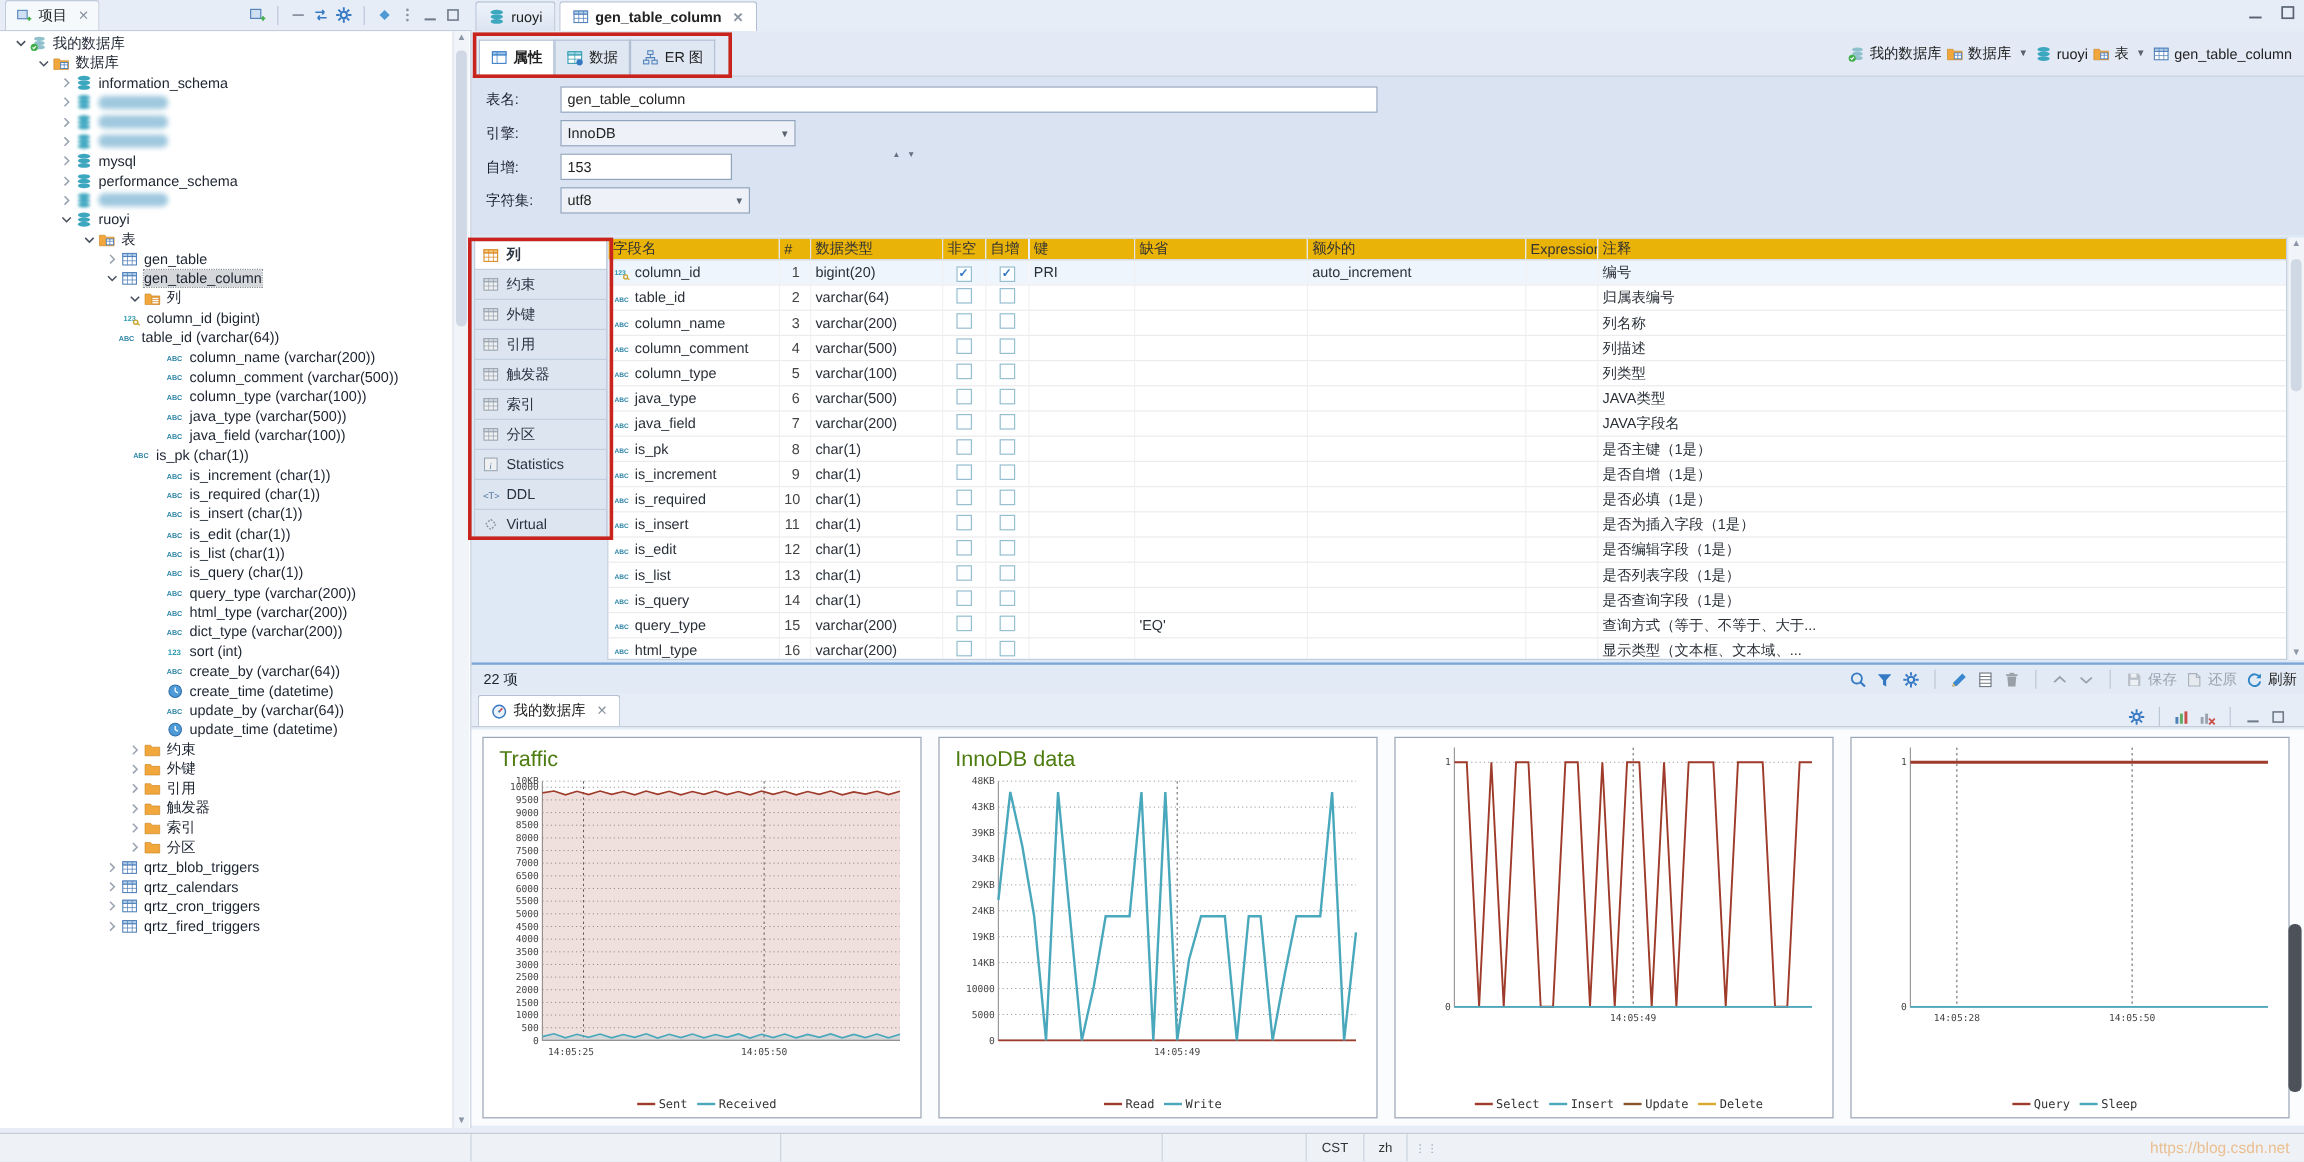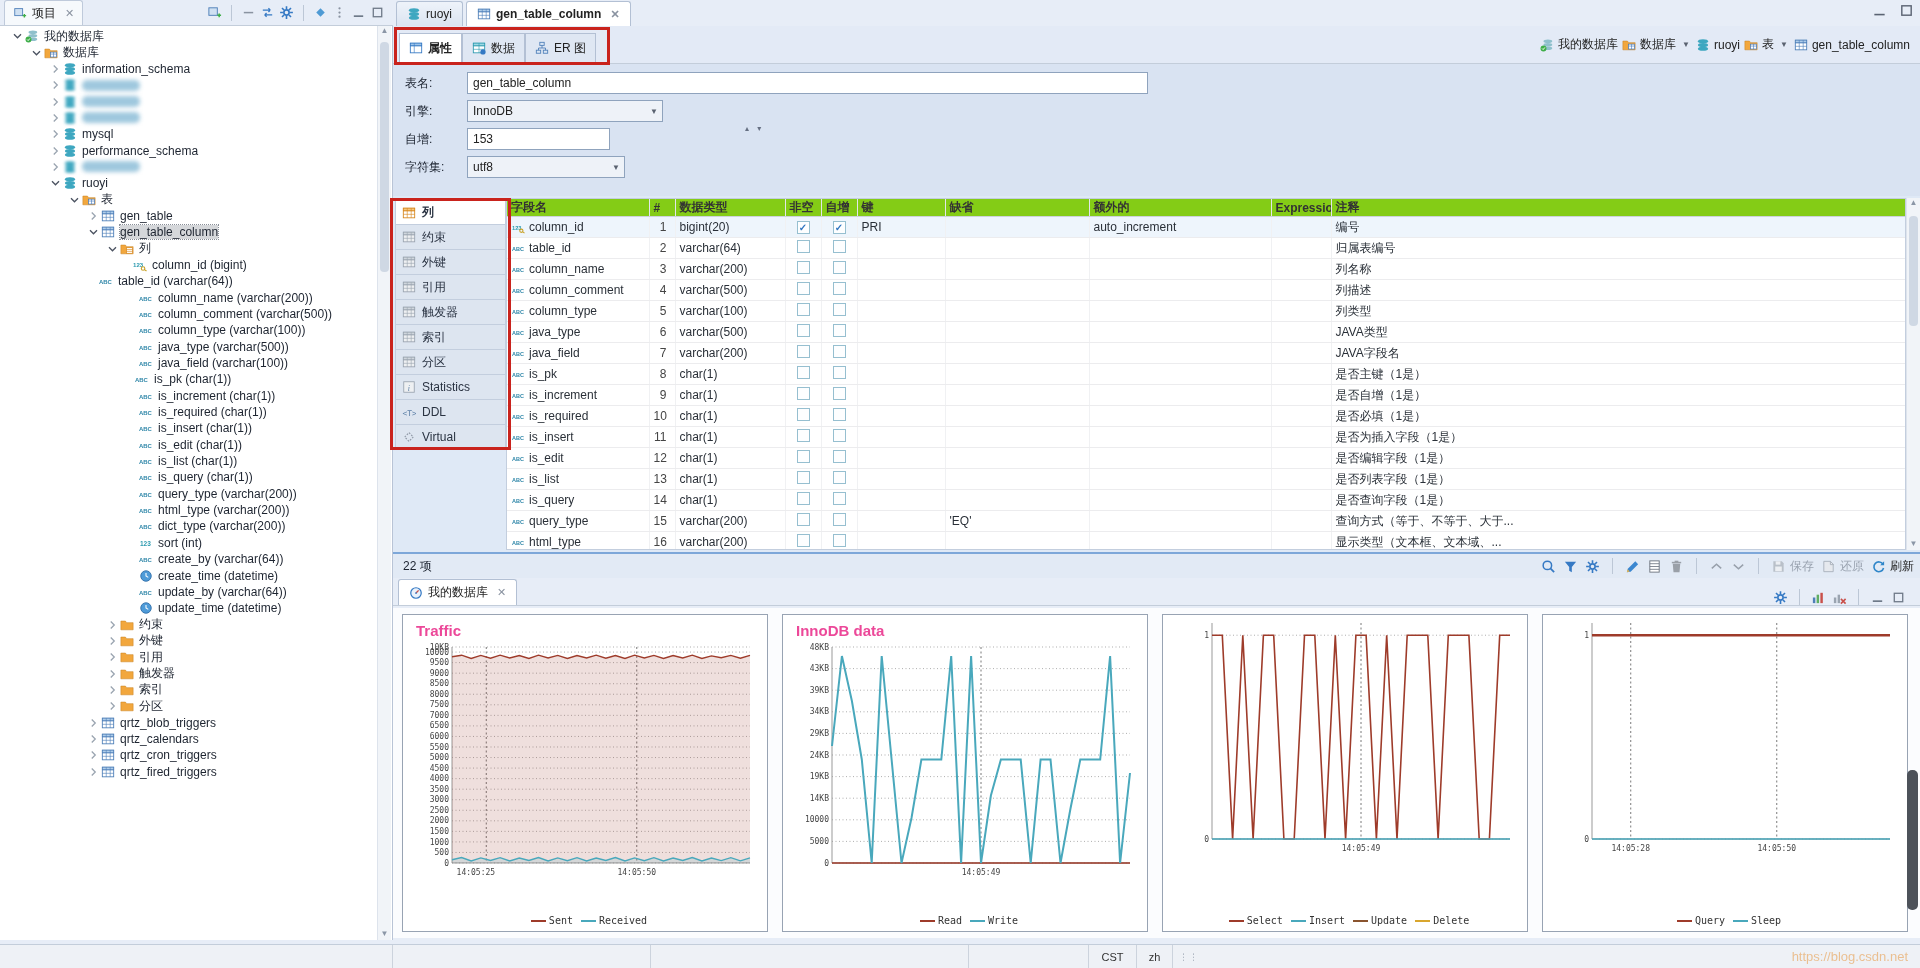--- a/index.html
+++ b/index.html
@@ -52,21 +52,21 @@
 #collapse-handle{position:absolute;left:745px;top:124px;color:#667083;font-size:8px;letter-spacing:3px}
 
 #ebody{left:393px;top:196px;width:1527px;height:356px;background:#dfe9f6}
 #side-tabs{position:absolute;left:2px;top:4px;width:111px}
 .sitem{display:flex;align-items:center;gap:6px;height:25px;padding:0 6px;border:1px solid #c3cede;border-top:none;background:#dde5f0;font-size:12px;color:#2a3342;cursor:pointer}
 .sitem:first-child{border-top:1px solid #c3cede}
 .sitem.active{background:#fff;font-weight:bold}
 .sitem .ic{width:14px;height:14px}
 #grid-wrap{position:absolute;left:113px;top:2px;width:1400px;height:352px;background:#fff;overflow:hidden;border:1px solid #c3cede}
 table{border-collapse:collapse;table-layout:fixed;width:1400px}
-th{height:17px;font-weight:bold;text-align:left;font-size:12px;color:#333;background:#84cc16;border-right:1px solid #e2e6ea;border-bottom:1px solid #cdd3da;padding:0 4px;white-space:nowrap;overflow:hidden}
+th{height:17px;font-weight:normal;text-align:left;font-size:12px;color:#333;background:#eab308;border-right:1px solid #e2e6ea;border-bottom:1px solid #cdd3da;padding:0 4px;white-space:nowrap;overflow:hidden}
 td{height:21px;font-size:12px;color:#2a3038;border-right:1px solid #f0f1f3;border-bottom:1px solid #ececee;padding:0 4px;white-space:nowrap;overflow:hidden}
 tr.cur td{background:#eef5fc}
 td.num{text-align:right;padding-right:8px;color:#444}
 td .ci{width:15px;height:13px;margin-right:3px}
 .cb{display:inline-block;width:13px;height:13px;border:1px solid #96bfd0;background:#fdfeff;text-align:center;line-height:11px;font-size:10px;color:#2f74c0;font-weight:bold;cursor:pointer}
 #grid-scroll{position:absolute;right:0;top:2px;width:14px;height:352px;background:#f1f4f8;border-left:1px solid #dde3ec;font-size:8px;color:#8b96a6;text-align:center}
 #grid-thumb{position:absolute;left:2px;top:18px;width:9px;height:110px;background:#cfd8e4;border-radius:4px}
 
 #etoolbar{left:393px;top:552px;width:1527px;height:26px;background:#e2eaf5;border-top:2px solid #7da7d9;display:flex;align-items:center;font-size:12px}
 #etoolbar .cnt{margin-left:10px;color:#1c2330}
@@ -78,21 +78,21 @@
 .tbtn.dis span{color:#9aa3b0}
 
 #dash{left:393px;top:578px;width:1527px;height:362px;background:#e7edf7}
 #dash-tabs{height:28px;display:flex;align-items:flex-end;border-bottom:1px solid #c3cdda}
 #dash-tab{display:flex;align-items:center;gap:5px;height:26px;padding:0 10px;margin-left:5px;border:1px solid #b3c0d4;border-bottom:none;border-radius:3px 3px 0 0;background:#fff}
 #dash-tab .ic{width:14px;height:14px}
 #dash-tools{margin-left:auto;display:flex;gap:6px;align-items:center;padding-right:14px}
 #dash-tools .ic{width:15px;height:15px;cursor:pointer}
 #cards{position:absolute;left:0;top:30px;width:1527px;height:330px;background:#fbfcfe;display:flex;gap:14px;padding:6px 12px 0 9px}
 .card{position:relative;width:370px;height:318px;background:#fff;border:1px solid #98a3b3}
-.chart-title{font-weight:bold;font-size:15px;padding:7px 0 0 13px;color:#ec4899}
+.chart-title{font-weight:normal;font-size:18px;padding:7px 0 0 13px;color:#4d7c0f}
 .legend{position:absolute;bottom:5px;width:100%;text-align:center;font-size:10px;font-family:"DejaVu Sans Mono",monospace;color:#333;white-space:nowrap}
 .lgl{display:inline-block;width:15px;height:0;border-top:2px solid;vertical-align:middle;margin:0 3px 0 8px}
 
 #statusbar{left:0;top:944px;width:1920px;height:24px;background:#eef1f6;border-top:1px solid #c3cdda;display:flex;align-items:center;font-size:11px;color:#333}
 .scell{height:100%;display:flex;align-items:center;justify-content:center;border-right:1px solid #ccd3dd}
 #watermark{margin-left:auto;padding-right:12px;color:#e8973f;opacity:.55;font-size:13px}
 #drag-dots{color:#9aa3b0;font-size:9px;letter-spacing:1px;padding:0 6px}
 
 .redbox{position:absolute;border:3px solid #c9231d;pointer-events:none;z-index:60}
 #dark-thumb{position:absolute;left:1907px;top:770px;width:11px;height:140px;background:#4d525a;border-radius:5px;z-index:70}
@@ -389,21 +389,21 @@
         </span>
         <span class="ti ic">
           <svg viewBox="0 0 16 16">
             <path d="M1 3.5h5.2l1.4 1.8H15V13.5H1z" fill="#f2a73d" stroke="#c9821f" stroke-width=".6"></path>
             <rect x="7.5" y="6.5" width="6.8" height="6.4" fill="#fff" stroke="#d6871e" stroke-width=".8"></rect>
             <path d="M7.5 8.6h6.8M7.5 10.7h6.8" stroke="#d6871e" stroke-width=".7"></path>
           </svg>
         </span>
         <span class="tlabel">列</span>
       </div>
-      <div class="trow" style="padding-left:118px">
+      <div class="trow" style="padding-left:88px">
         <span class="arr"></span>
         <span class="ti ic">
           <svg viewBox="0 0 16 16">
             <text x="0" y="10.5" font-size="7" font-weight="bold" fill="#2e9bb0" font-family="sans-serif">123</text>
             <circle cx="11.5" cy="12" r="2" fill="none" stroke="#c9a227" stroke-width="1.3"></circle>
             <path d="M13.2 13.3l2.2 1.6" stroke="#c9a227" stroke-width="1.3"></path>
           </svg>
         </span>
         <span class="tlabel">column_id (bigint)</span>
       </div>
@@ -454,21 +454,21 @@
       </div>
       <div class="trow" style="padding-left:124px">
         <span class="arr"></span>
         <span class="ti ic">
           <svg viewBox="0 0 16 16">
             <text x="0" y="11.5" font-size="6.8" font-weight="bold" fill="#2e86a8" font-family="sans-serif">ABC</text>
           </svg>
         </span>
         <span class="tlabel">java_field (varchar(100))</span>
       </div>
-      <div class="trow" style="padding-left:120px">
+      <div class="trow" style="padding-left:96px">
         <span class="arr"></span>
         <span class="ti ic">
           <svg viewBox="0 0 16 16">
             <text x="0" y="11.5" font-size="6.8" font-weight="bold" fill="#2e86a8" font-family="sans-serif">ABC</text>
           </svg>
         </span>
         <span class="tlabel">is_pk (char(1))</span>
       </div>
       <div class="trow" style="padding-left:124px">
         <span class="arr"></span>

